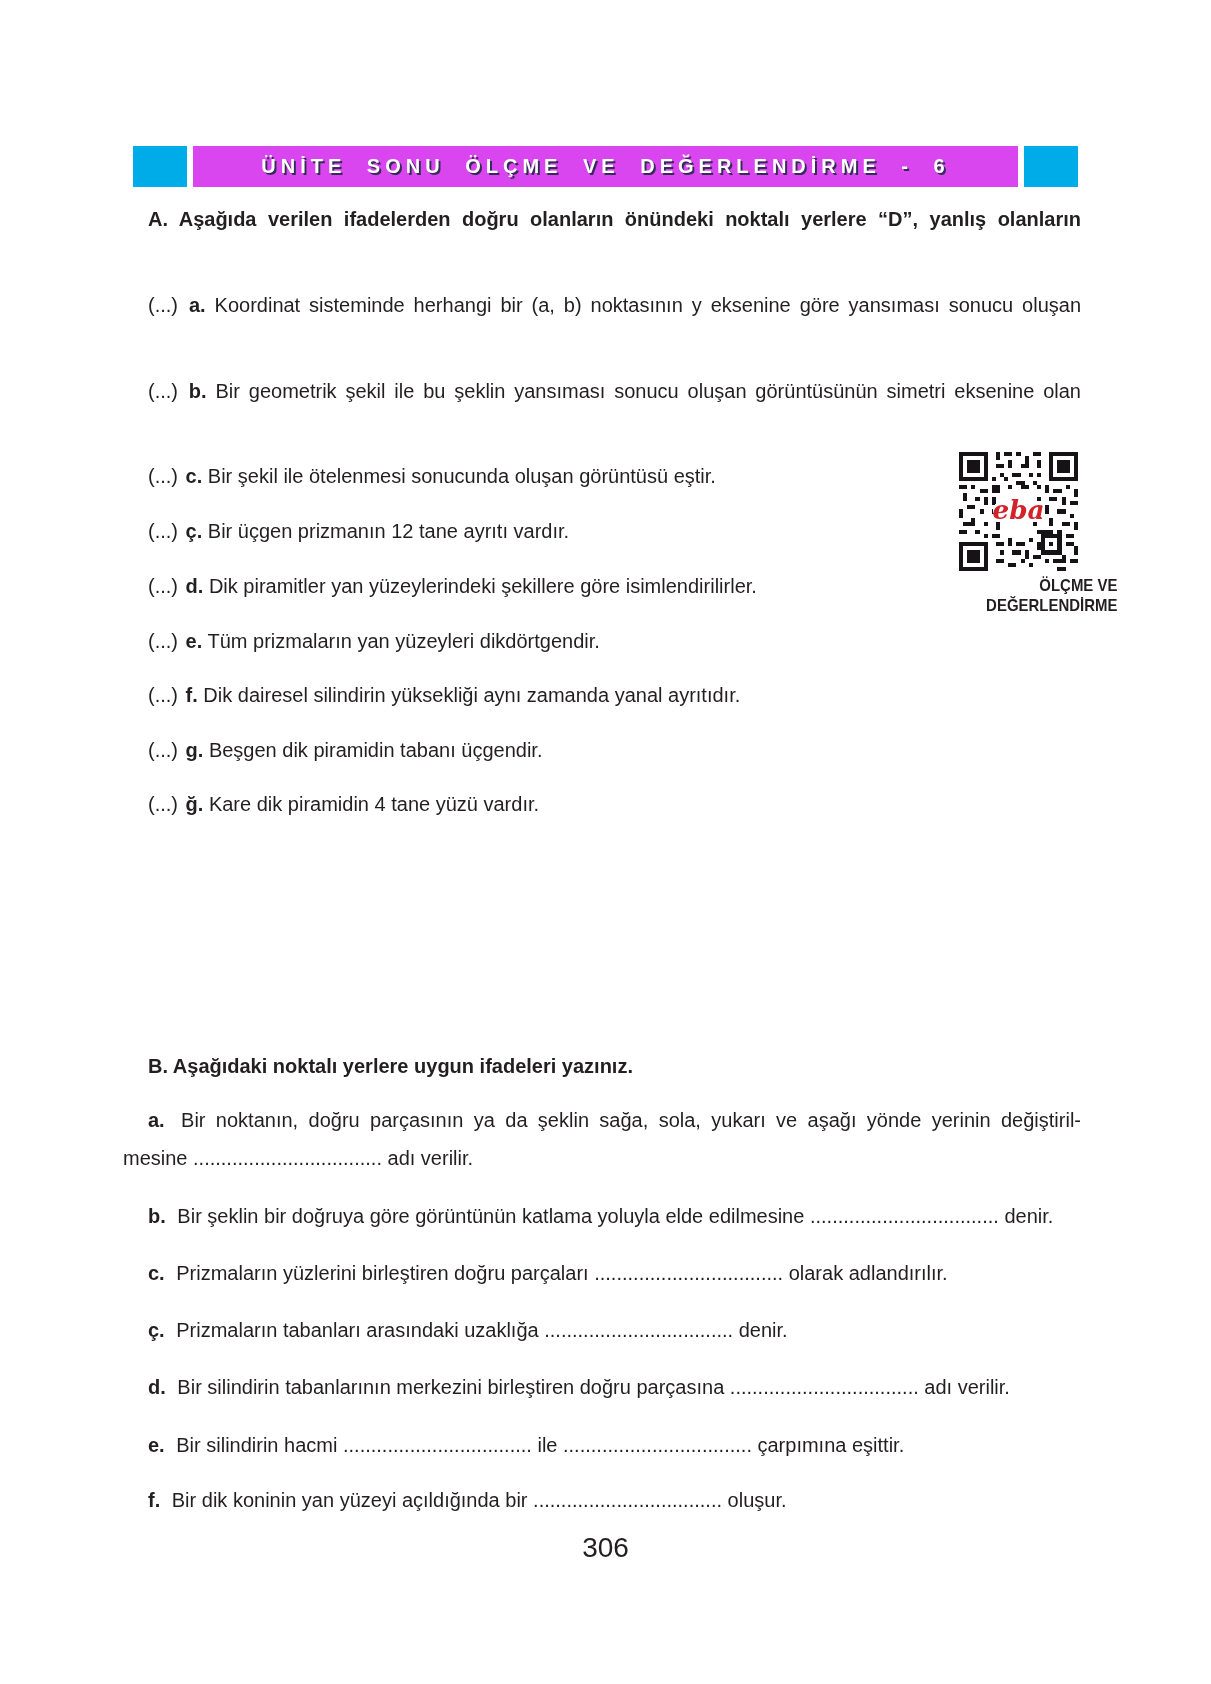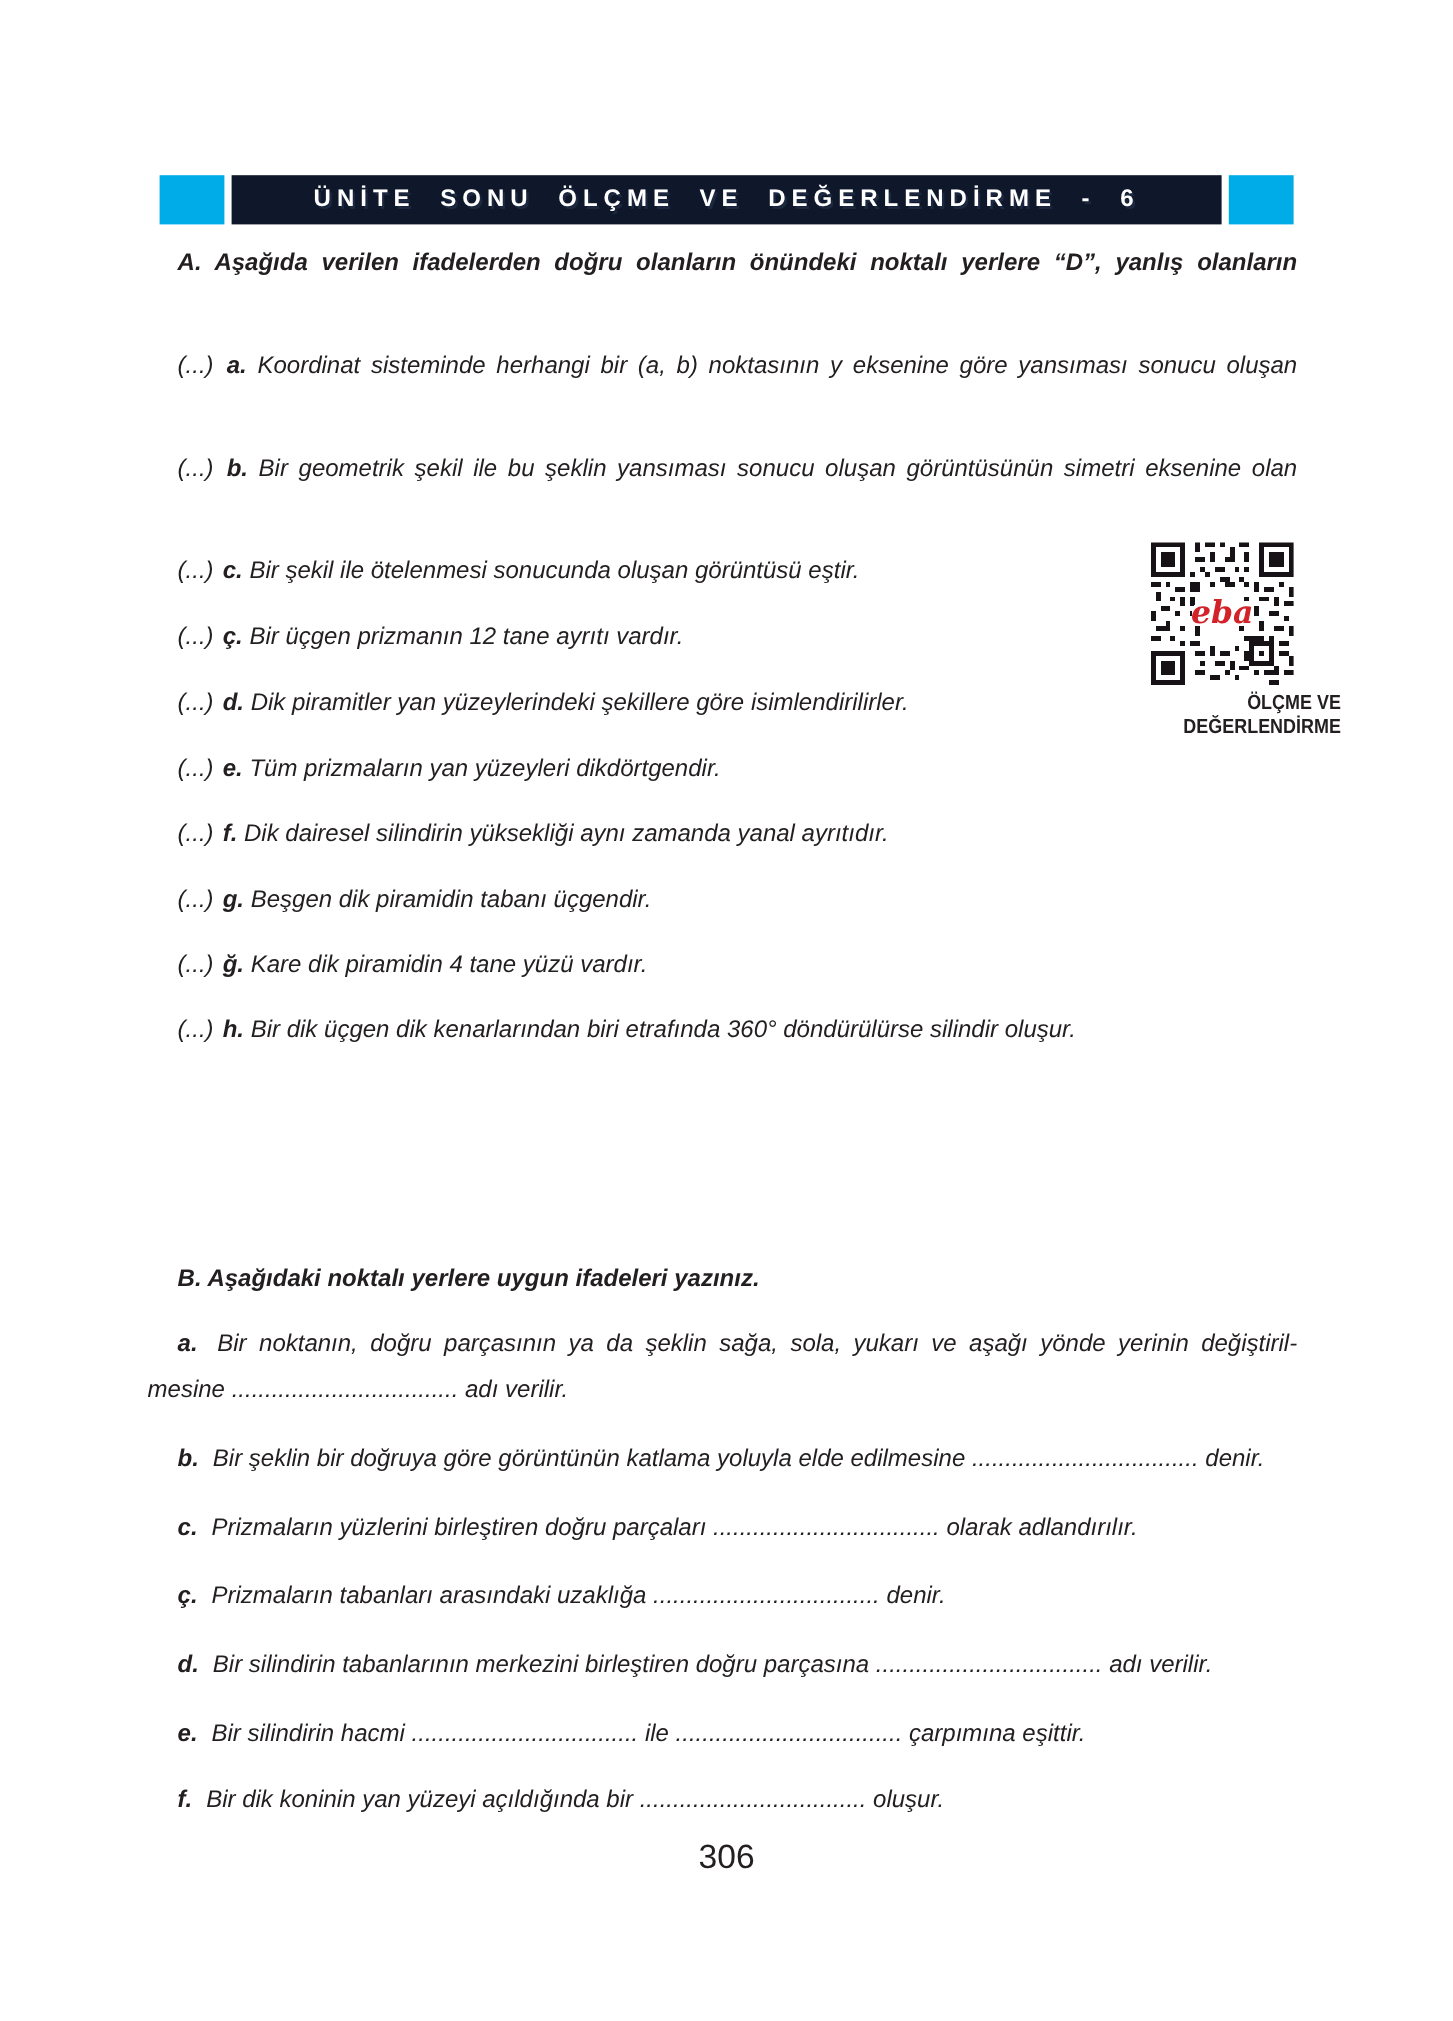--- a/index.html
+++ b/index.html
@@ -4,27 +4,27 @@
 <style>
   html,body { margin:0; padding:0; background:#ffffff; }
   .page {
     position:relative; width:1211px; height:1684px; background:#fff;
     font-family:"Liberation Sans", sans-serif; color:#231f20; font-size:20px;
     overflow:hidden;
   }
   
   .banner { position:absolute; left:133px; top:146px; width:945px; height:41px; display:flex; }
   .banner .sq { width:54px; height:41px; background:#00ace8; }
-  .banner .bar { flex:1; margin:0 6px; background:#0f172a; display:flex; align-items:center; justify-content:center; }
+  .banner .bar { flex:1; margin:0 6px; background:#d946ef; display:flex; align-items:center; justify-content:center; }
   .banner .bar .title {
     color:#ffffff; font-weight:bold; font-size:20px; letter-spacing:5px; word-spacing:10px;
     text-shadow:2px 2px 0 rgba(30,42,66,0.9); white-space:nowrap;
   }
   
-  .block { position:absolute; left:123px; width:958px; line-height:38px;font-style:italic; }
+  .block { position:absolute; left:123px; width:958px; line-height:38px; }
   .jline { text-align:justify; text-align-last:justify; }
   .indent { text-indent:25px; }
   .nowrap { white-space:nowrap; }
   .bold { font-weight:bold; }
   .blt { font-weight:bold; margin-right:6px; }
   .pfx { margin-right:2px; }
   
   .qrwrap { position:absolute; left:905px; top:452px; width:226px; text-align:right; }
   .qr { width:119px; height:119px; display:block; margin:0 auto; }
   .qrlabel { font-weight:bold; font-size:17px; line-height:20px; margin-top:5px;
@@ -64,21 +64,20 @@
   <div class="block nowrap indent" style="top:567px"><span class="pfx">(...)</span> <b>d.</b> <span>Dik piramitler yan yüzeylerindeki şekillere göre isimlendirilirler.</span></div>
 
   <div class="block nowrap indent" style="top:622px"><span class="pfx">(...)</span> <b>e.</b> <span>Tüm prizmaların yan yüzeyleri dikdörtgendir.</span></div>
 
   <div class="block nowrap indent" style="top:676px"><span class="pfx">(...)</span> <b>f.</b>&nbsp;<span>Dik dairesel silindirin yüksekliği aynı zamanda yanal ayrıtıdır.</span></div>
 
   <div class="block nowrap indent" style="top:731px"><span class="pfx">(...)</span> <b>g.</b> <span>Beşgen dik piramidin tabanı üçgendir.</span></div>
 
   <div class="block nowrap indent" style="top:785px"><span class="pfx">(...)</span> <b>ğ.</b> <span>Kare dik piramidin 4 tane yüzü vardır.</span></div>
 
-  <div class="block nowrap indent" style="top:839px"><span class="pfx">(...)</span> <b>h.</b> <span>Bir dik üçgen dik kenarlarından biri etrafında 360° döndürülürse silindir oluşur.</span></div>
 
   <div class="qrwrap">
     <svg class="qr" viewBox="0 0 29 29" shape-rendering="crispEdges">
       <rect x="0" y="0" width="29" height="29" fill="#ffffff"></rect>
       <path fill="#161215" d="M0 0h7v7H0z M22 0h7v7h-7z M0 22h7v7H0z"></path>
       <path fill="#ffffff" d="M1 1h5v5H1z M23 1h5v5h-5z M1 23h5v5H1z"></path>
       <path fill="#161215" d="M2 2h3v3H2z M24 2h3v3h-3z M2 24h3v3H2z"></path>
       <path fill="#161215" d="M9 0h1v2H9z M11 0h2v1h-2z M14 0h1v1h-1z M16 1h1v2h-1z M18 0h2v1h-2z M12 2h1v2h-1z M9 3h2v1H9z M15 3h2v1h-2z M19 2h1v2h-1z M10 5h1v1h-1z M13 5h2v1h-2z M17 5h1v1h-1z M19 5h1v1h-1z M8 6h1v1H8z M11 6h1v1h-1z M14 7h2v1h-2z M18 7h1v1h-1z M0 8h2v1H0z M3 8h1v1H3z M5 9h2v1H5z M1 10h1v2H1z M4 11h1v1H4z M6 11h1v2H6z M2 13h2v1H2z M0 14h1v2H0z M5 14h1v1H5z M3 16h1v2H3z M1 17h2v1H1z M6 17h1v1H6z M0 19h2v1H0z M4 19h1v1H4z M6 20h1v1H6z M8 8h2v2H8z M12 8h1v1h-1z M15 8h2v1h-2z M19 8h1v1h-1z M21 8h1v2h-1z M23 9h2v1h-2z M26 8h1v1h-1z M28 9h1v2h-1z M22 11h2v1h-2z M25 11h1v2h-1z M27 12h2v1h-2z M21 13h1v2h-1z M24 14h2v1h-2z M27 15h1v1h-1z M22 16h1v2h-1z M25 17h2v1h-2z M28 17h1v2h-1z M21 19h2v1h-2z M24 19h1v1h-1z M26 20h2v1h-2z M8 11h1v2H8z M8 14h2v1H8z M9 17h1v2H9z M8 20h2v1H8z M19 11h1v1h-1z M19 14h1v2h-1z M18 17h1v1h-1z M19 19h2v1h-2z M9 22h2v1H9z M12 21h1v2h-1z M14 22h2v1h-2z M17 21h1v1h-1z M19 22h1v2h-1z M10 24h1v1h-1z M13 24h2v1h-2z M16 24h1v2h-1z M18 25h2v1h-2z M9 26h2v1H9z M12 27h2v1h-2z M15 26h1v1h-1z M17 27h1v1h-1z M26 22h2v1h-2z M28 23h1v2h-1z M21 26h1v1h-1z M23 26h2v1h-2z M25 25h1v2h-1z M27 26h2v1h-2z M24 28h2v1h-2z"></path>
       <path fill="#161215" d="M20 20h5v5h-5z"></path>
       <path fill="#ffffff" d="M21 21h3v3h-3z"></path>

